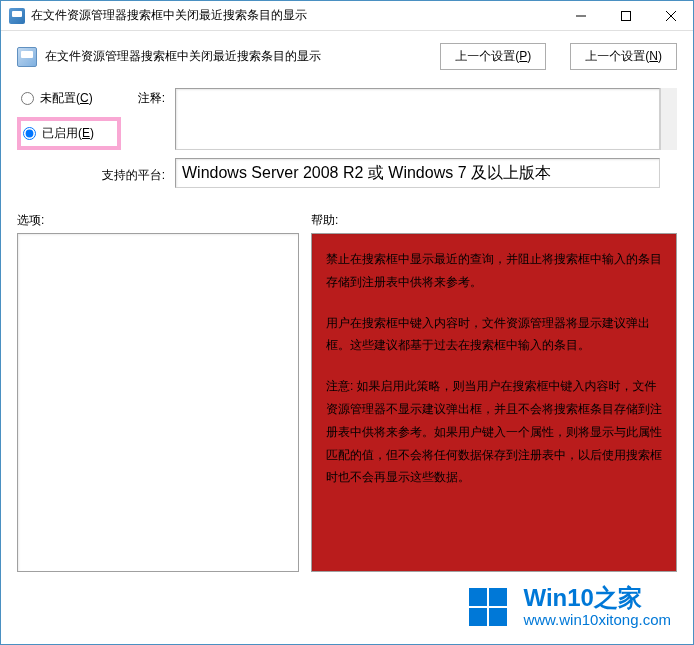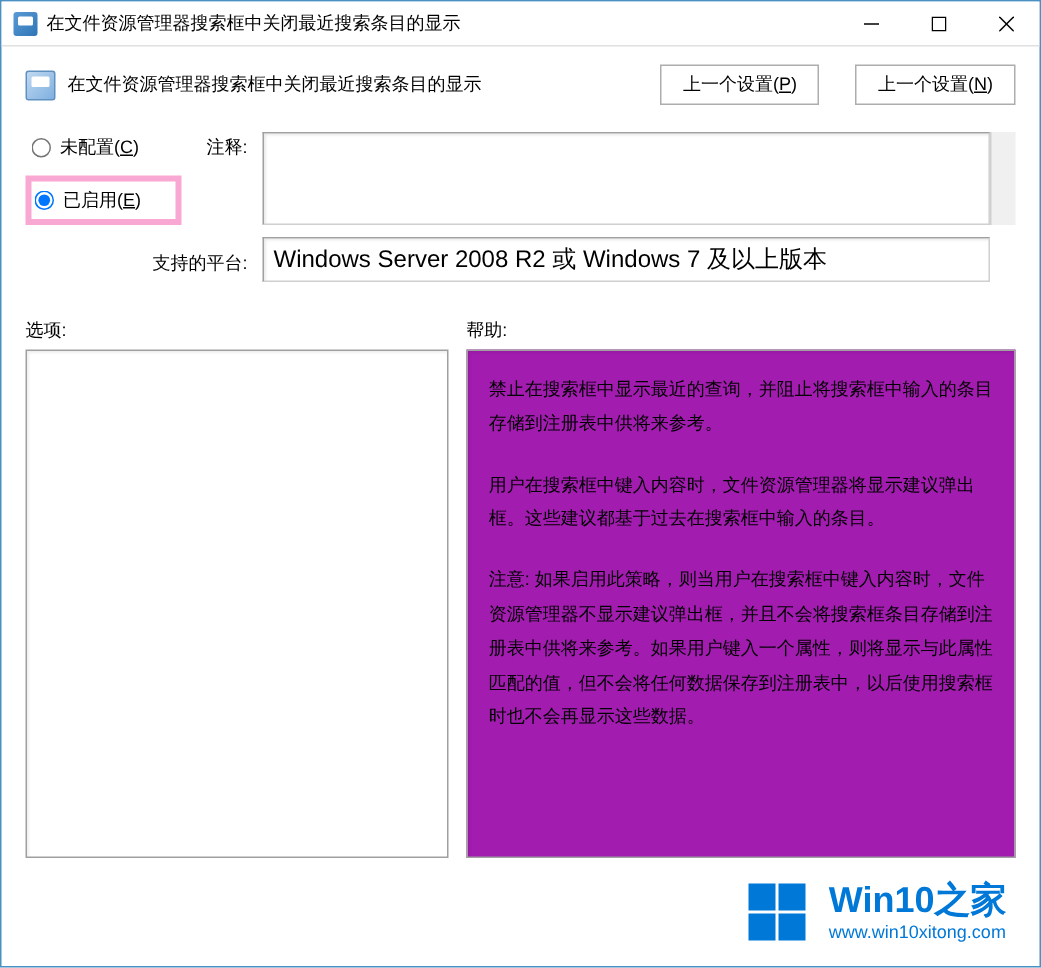--- a/index.html
+++ b/index.html
@@ -194,21 +194,21 @@
     .options-box {
       flex: 1;
       border: 1px solid #a0a0a0;
       box-shadow: inset 1px 1px 2px rgba(0,0,0,0.08);
       background: #fff;
     }
     .help-box {
       flex: 1;
       border: 1px solid #a0a0a0;
       box-shadow: inset 1px 1px 2px rgba(0,0,0,0.08);
-      background: #a21caf;
+      background: #b91c1c;
       padding: 14px;
       line-height: 1.9;
       font-size: 12px;
       overflow-y: auto;
     }
     .help-p {
       margin-bottom: 18px;
     }
     .watermark {
       position: absolute;
@@ -234,21 +234,21 @@
       display: flex;
       flex-direction: column;
       line-height: 1.1;
     }
     .watermark-brand {
       font-size: 24px;
       font-weight: bold;
       color: #0078d7;
     }
     .watermark-url {
-      font-size: 12px;
+      font-size: 15px;
       color: #0078d7;
     }
     .scrollbar-dummy {
       width: 17px;
       background: #f0f0f0;
       border-left: 1px solid #d0d0d0;
     }
   </style>
 </head>
 <body>

